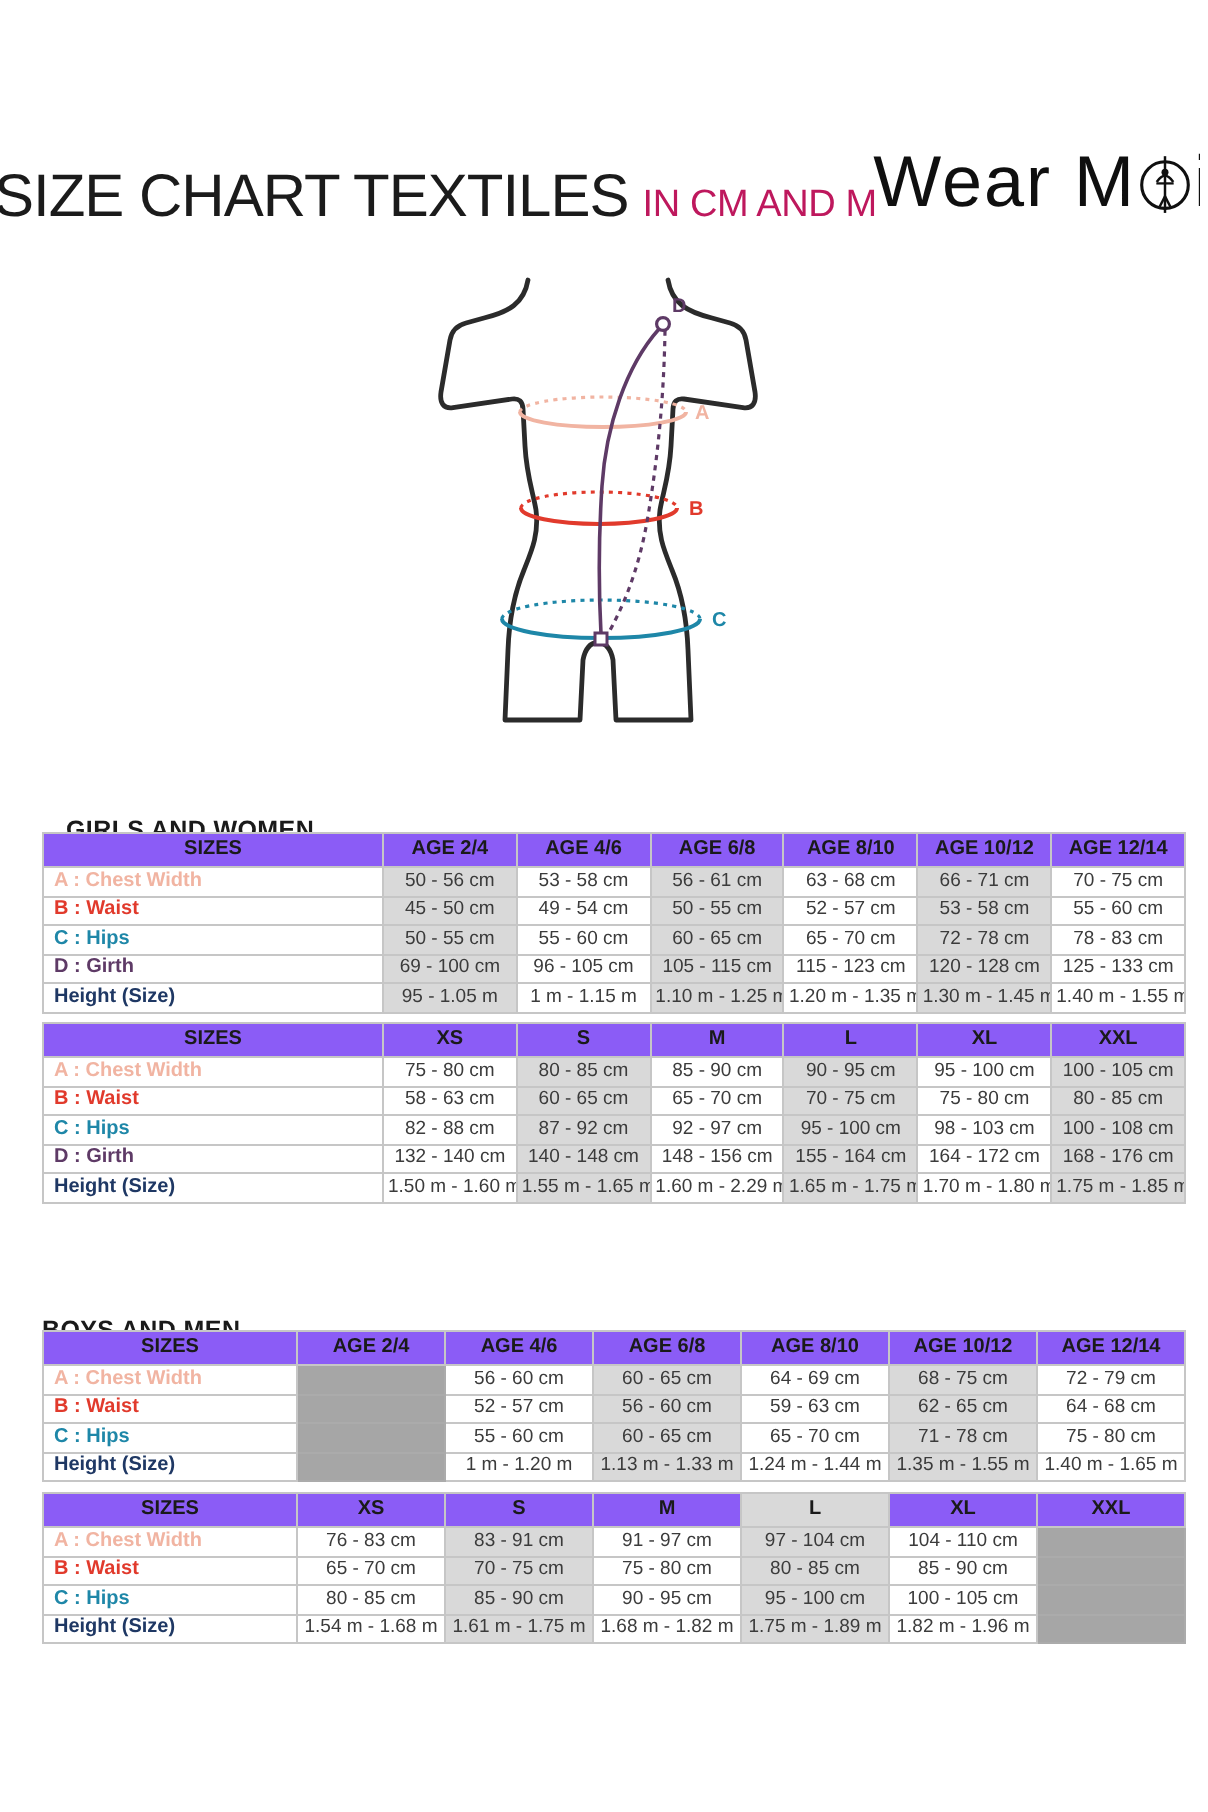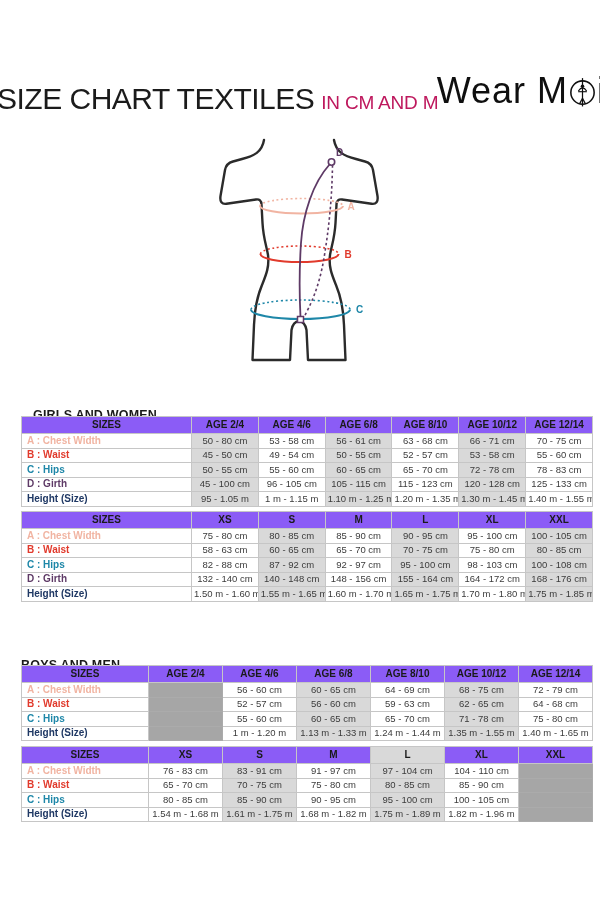--- a/index.html
+++ b/index.html
@@ -122,21 +122,21 @@
             <th>AGE 4/6</th>
             <th>AGE 6/8</th>
             <th>AGE 8/10</th>
             <th>AGE 10/12</th>
             <th>AGE 12/14</th>
           </tr>
         </thead>
         <tbody>
           <tr>
             <th class="lbl lbl-chest">A : Chest Width</th>
-            <td class="shade">50 - 80 cm</td>
+            <td class="shade">50 - 56 cm</td>
             <td>53 - 58 cm</td>
             <td class="shade">56 - 61 cm</td>
             <td>63 - 68 cm</td>
             <td class="shade">66 - 71 cm</td>
             <td>70 - 75 cm</td>
           </tr>
           <tr>
             <th class="lbl lbl-waist">B : Waist</th>
             <td class="shade">45 - 50 cm</td>
             <td>49 - 54 cm</td>
@@ -149,21 +149,21 @@
             <th class="lbl lbl-hips">C : Hips</th>
             <td class="shade">50 - 55 cm</td>
             <td>55 - 60 cm</td>
             <td class="shade">60 - 65 cm</td>
             <td>65 - 70 cm</td>
             <td class="shade">72 - 78 cm</td>
             <td>78 - 83 cm</td>
           </tr>
           <tr>
             <th class="lbl lbl-girth">D : Girth</th>
-            <td class="shade">45 - 100 cm</td>
+            <td class="shade">69 - 100 cm</td>
             <td>96 - 105 cm</td>
             <td class="shade">105 - 115 cm</td>
             <td>115 - 123 cm</td>
             <td class="shade">120 - 128 cm</td>
             <td>125 - 133 cm</td>
           </tr>
           <tr>
             <th class="lbl lbl-height">Height (Size)</th>
             <td class="shade">95 - 1.05 m</td>
             <td>1 m - 1.15 m</td>
@@ -231,21 +231,21 @@
             <td class="shade">140 - 148 cm</td>
             <td>148 - 156 cm</td>
             <td class="shade">155 - 164 cm</td>
             <td>164 - 172 cm</td>
             <td class="shade">168 - 176 cm</td>
           </tr>
           <tr>
             <th class="lbl lbl-height">Height (Size)</th>
             <td>1.50 m - 1.60 m</td>
             <td class="shade">1.55 m - 1.65 m</td>
-            <td>1.60 m - 1.70 m</td>
+            <td>1.60 m - 2.29 m</td>
             <td class="shade">1.65 m - 1.75 m</td>
             <td>1.70 m - 1.80 m</td>
             <td class="shade">1.75 m - 1.85 m</td>
           </tr>
         </tbody>
       </table>
     </div>
 
   <h2 class="sec-heading" id="boys-heading">BOYS AND MEN</h2>
   <div class="tbl" id="boys-age-table">

